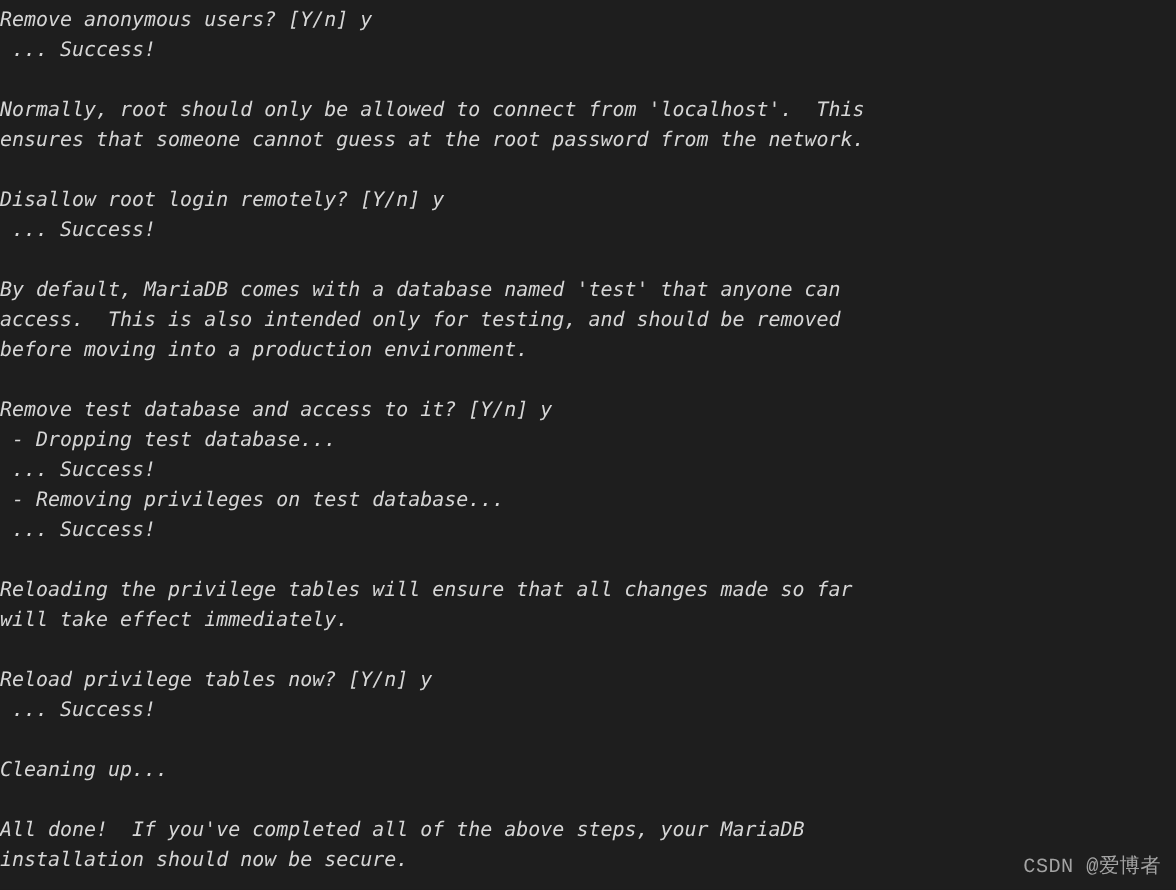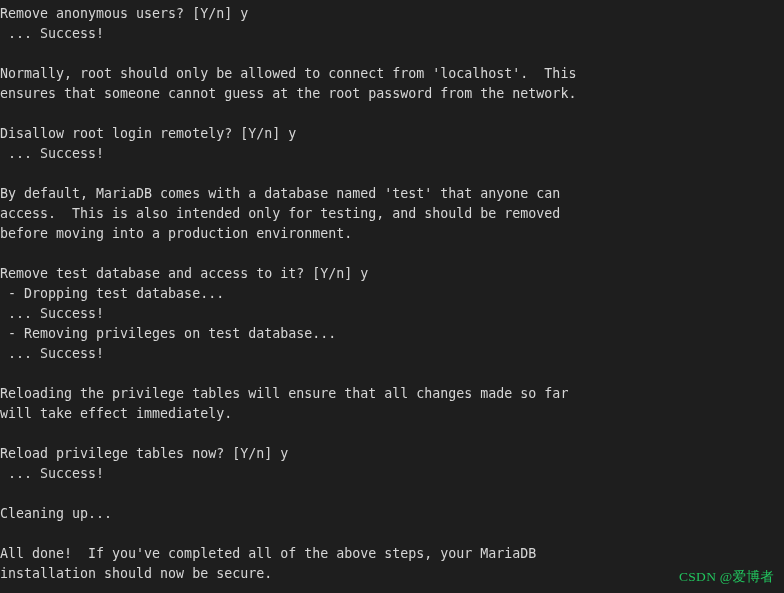--- a/index.html
+++ b/index.html
@@ -24,38 +24,39 @@
   }
   #terminal-output {
     margin: 0;
     padding: 0;
     font-family: "DejaVu Sans Mono", "Liberation Mono", monospace;
     font-size: 13.3px;
     line-height: 20px;
     color: #d6d6d6;
     white-space: pre;
     letter-spacing: 0px;
+    font-style: italic;
   }
   .line {
     height: 20px;
     padding-left: 0px;
     white-space: pre;
     font-family: "DejaVu Sans Mono", "Liberation Mono", monospace;
     color: #d6d6d6;
   }
   .line.blank {
     height: 20px;
   }
   #watermark {
     position: absolute;
     right: 10px;
     bottom: 7px;
-    font-family: Liberation Serif, serif;
+    font-family: Liberation Mono, monospace;
     font-size: 13.5px;
-    color: #22c55e;
+    color: #a3a3a3;
     letter-spacing: 0.3px;
     user-select: none;
     pointer-events: none;
   }
 </style>
 </head>
 <body>
 
 <div id="terminal">
   <div id="terminal-output"><div class="line">Remove anonymous users? [Y/n] y</div><div class="line"> ... Success!</div><div class="line blank"></div><div class="line">Normally, root should only be allowed to connect from 'localhost'.  This</div><div class="line">ensures that someone cannot guess at the root password from the network.</div><div class="line blank"></div><div class="line">Disallow root login remotely? [Y/n] y</div><div class="line"> ... Success!</div><div class="line blank"></div><div class="line">By default, MariaDB comes with a database named 'test' that anyone can</div><div class="line">access.  This is also intended only for testing, and should be removed</div><div class="line">before moving into a production environment.</div><div class="line blank"></div><div class="line">Remove test database and access to it? [Y/n] y</div><div class="line"> - Dropping test database...</div><div class="line"> ... Success!</div><div class="line"> - Removing privileges on test database...</div><div class="line"> ... Success!</div><div class="line blank"></div><div class="line">Reloading the privilege tables will ensure that all changes made so far</div><div class="line">will take effect immediately.</div><div class="line blank"></div><div class="line">Reload privilege tables now? [Y/n] y</div><div class="line"> ... Success!</div><div class="line blank"></div><div class="line">Cleaning up...</div><div class="line blank"></div><div class="line">All done!  If you've completed all of the above steps, your MariaDB</div><div class="line">installation should now be secure.</div></div>

